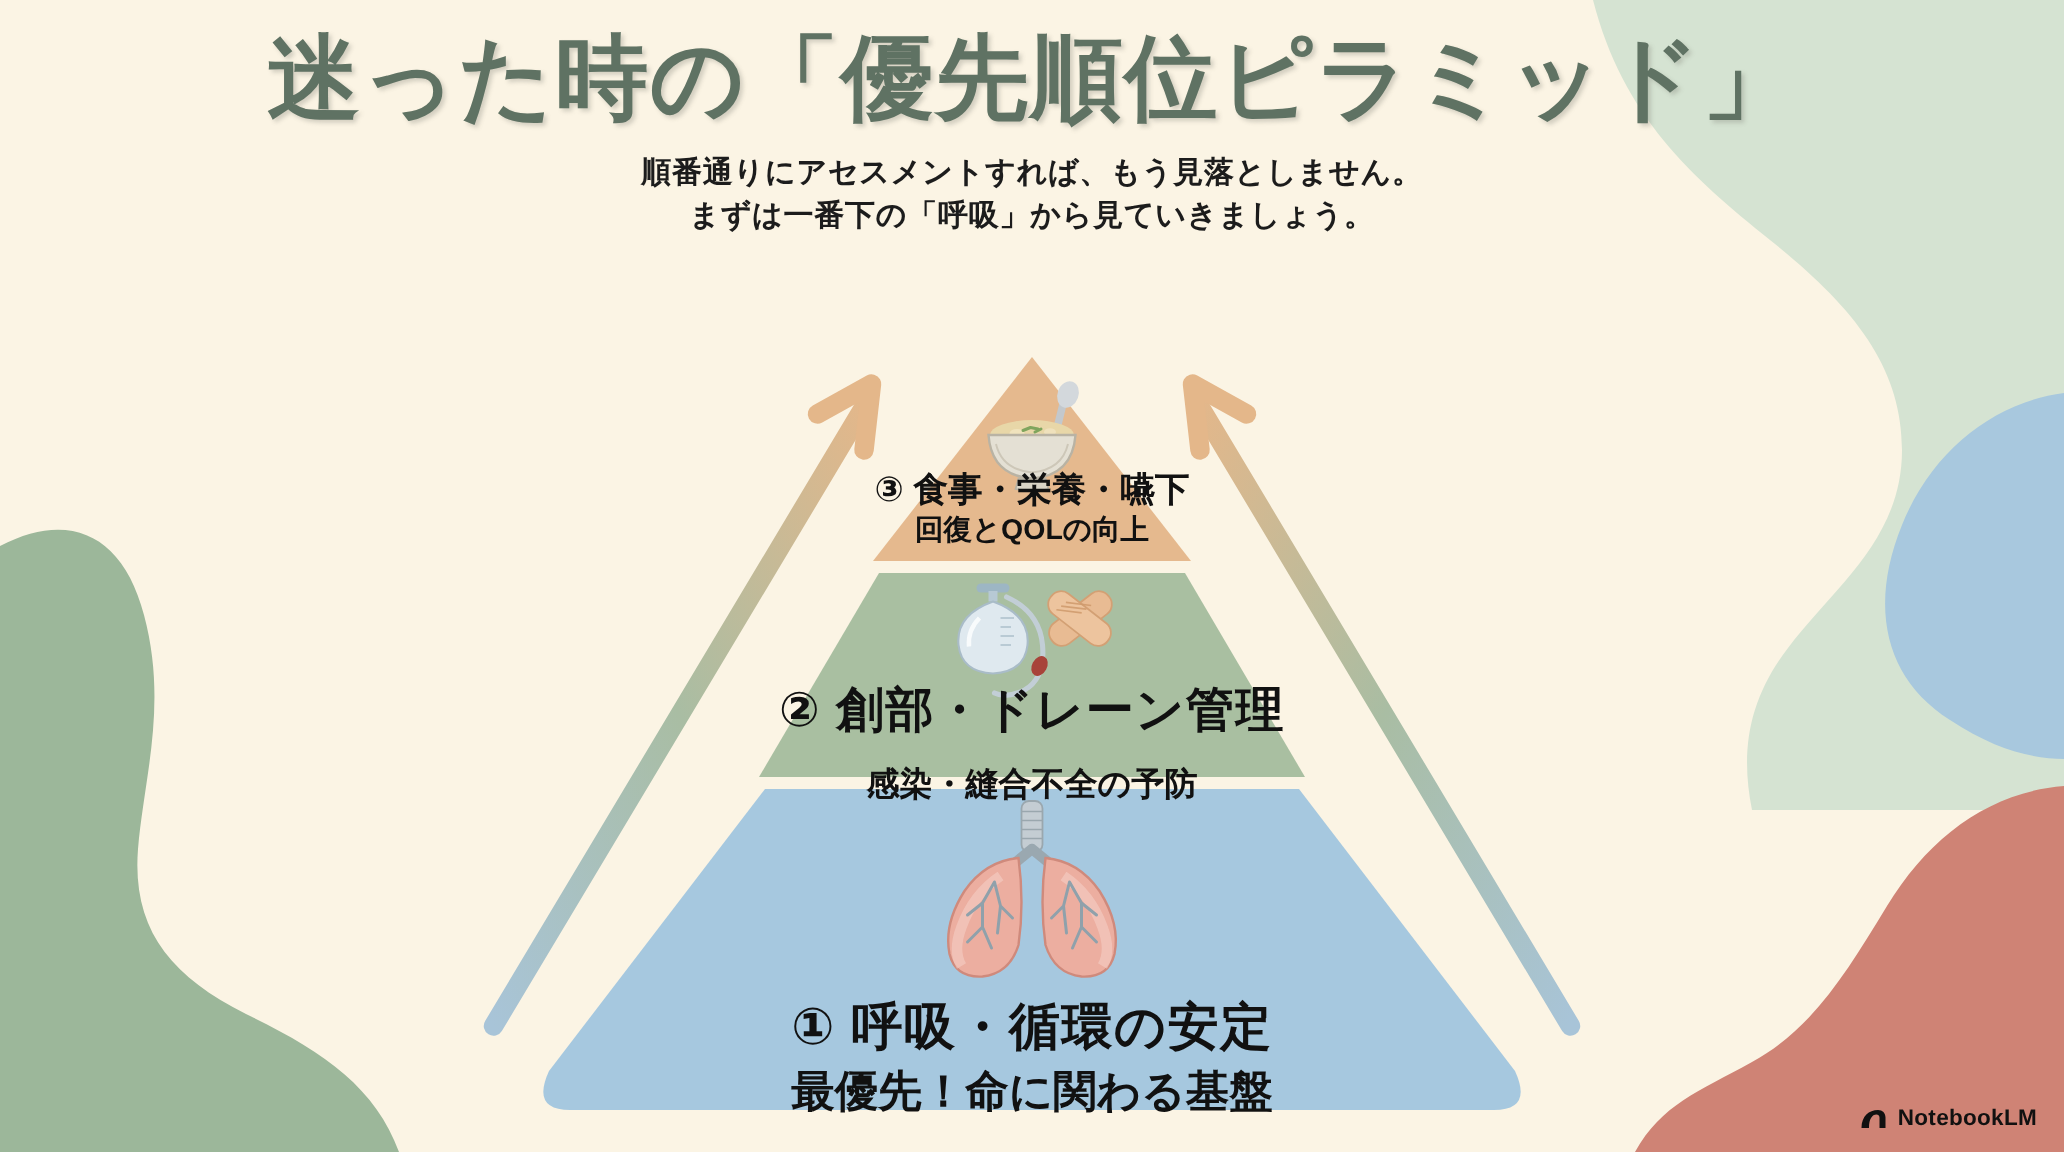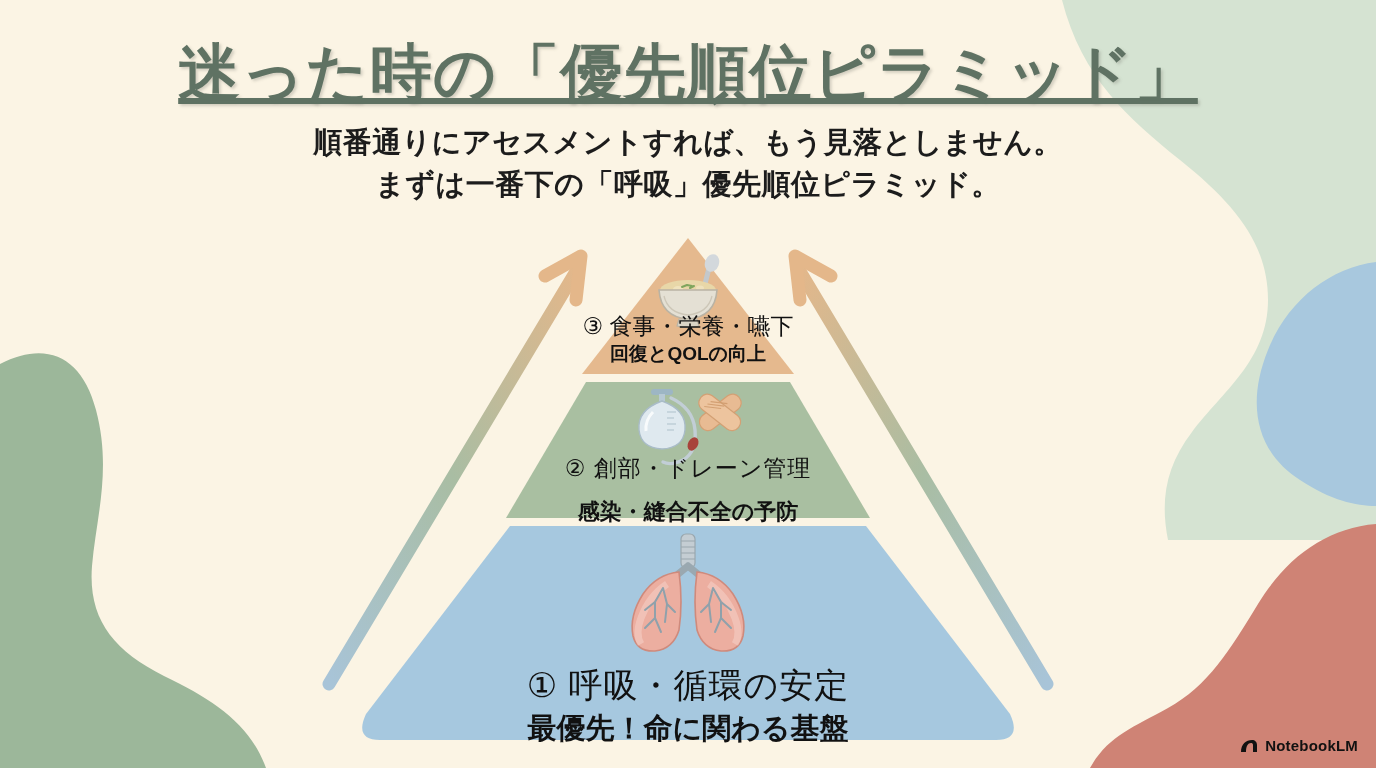--- a/index.html
+++ b/index.html
@@ -34,33 +34,32 @@
   .header {
     position: absolute;
     top: 0;
     left: 0;
     width: 1376px;
     text-align: center;
     z-index: 5;
   }
   .title {
     margin: 0;
-    padding-top: 38px;
+    padding-top: 18px;
     font-size: 62px;
     font-weight: 700;
     letter-spacing: 1px;
     color: #5f7263;
     line-height: 1.12;
     text-shadow: 2px 2px 3px rgba(120,120,110,0.30);
-    text-decoration: underline;
   }
   .subtitle {
     margin: 0;
     padding-top: 14px;
-    font-size: 29px;
+    font-size: 20px;
     font-weight: 600;
     color: #1c1c1c;
     line-height: 1.45;
     letter-spacing: 0.5px;
   }
   .subtitle .line { display: block; }
 
   
   .pyramid-wrap {
     position: absolute;
@@ -91,32 +90,32 @@
   .tier-text {
     position: absolute;
     left: 50%;
     transform: translateX(-50%);
     text-align: center;
     color: #111111;
     white-space: nowrap;
     z-index: 4;
   }
   .tier-heading {
-    font-weight: 400;
+    font-weight: 700;
     letter-spacing: 1px;
     line-height: 1.15;
   }
   .tier-sub {
     font-weight: 700;
     line-height: 1.2;
   }
 
   .t3 .tier-heading { font-size: 23px; letter-spacing: 0px; }
   .t3 .tier-sub     { font-size: 19px; margin-top: 4px; }
-  .t2 .tier-heading { font-size: 23px; }
+  .t2 .tier-heading { font-size: 32px; }
   .t2 .tier-sub     { font-size: 22px; margin-top: 18px; }
   .t1 .tier-heading { font-size: 34px; }
   .t1 .tier-sub     { font-size: 29px; margin-top: 6px; }
 
   
   .illus {
     position: absolute;
     left: 50%;
     transform: translateX(-50%);
     z-index: 4;
@@ -160,21 +159,21 @@
              C1330,500 1356,506 1376,506 Z"></path>
 
     <path fill="#cf8375" d="M1376,524 C1326,528 1286,558 1258,604 C1230,650 1208,686 1168,708
              C1132,728 1108,736 1090,768 L1376,768 Z"></path>
   </svg>
 
   <div class="header">
     <h1 class="title">迷った時の「優先順位ピラミッド」</h1>
     <div class="subtitle">
       <span class="line">順番通りにアセスメントすれば、もう見落としません。</span>
-      <span class="line">まずは一番下の「呼吸」優先順位ピラミッド。</span>
+      <span class="line">まずは一番下の「呼吸」から見ていきましょう。</span>
     </div>
   </div>
 
   <div class="pyramid-wrap">
 
     <svg class="tier-svg" viewBox="0 0 1376 768" width="1376" height="768">
       <defs>
         <linearGradient id="arrowGradL" x1="0" y1="1" x2="1" y2="0">
           <stop offset="0%" stop-color="#a8c4d8"></stop>
           <stop offset="50%" stop-color="#a9bda3"></stop>

